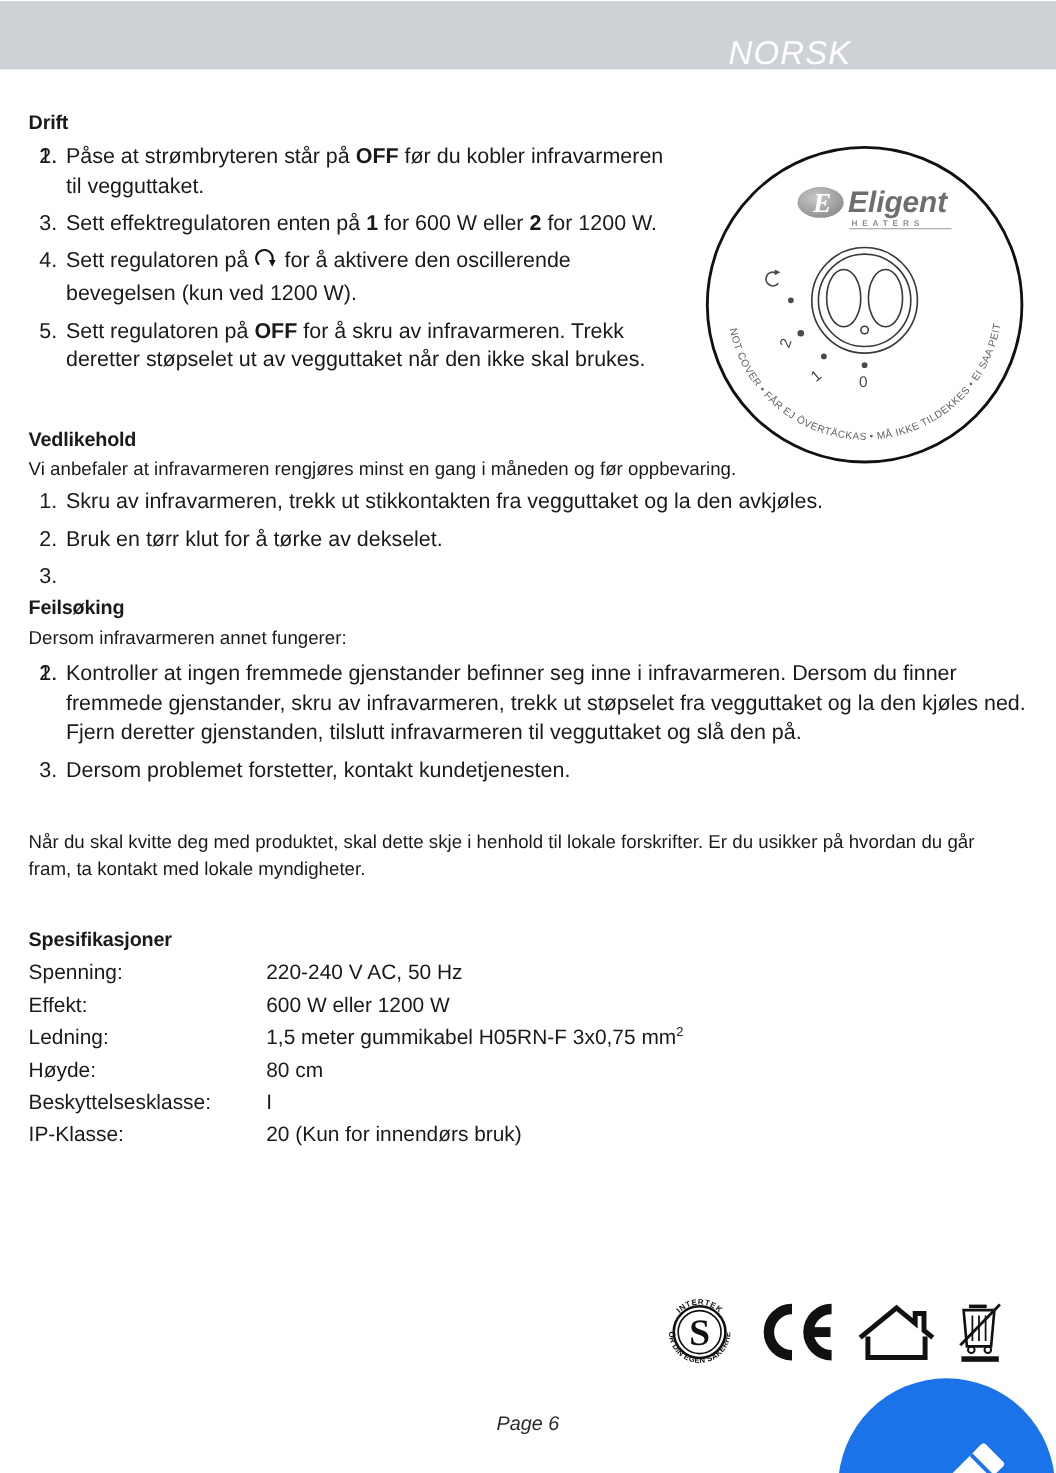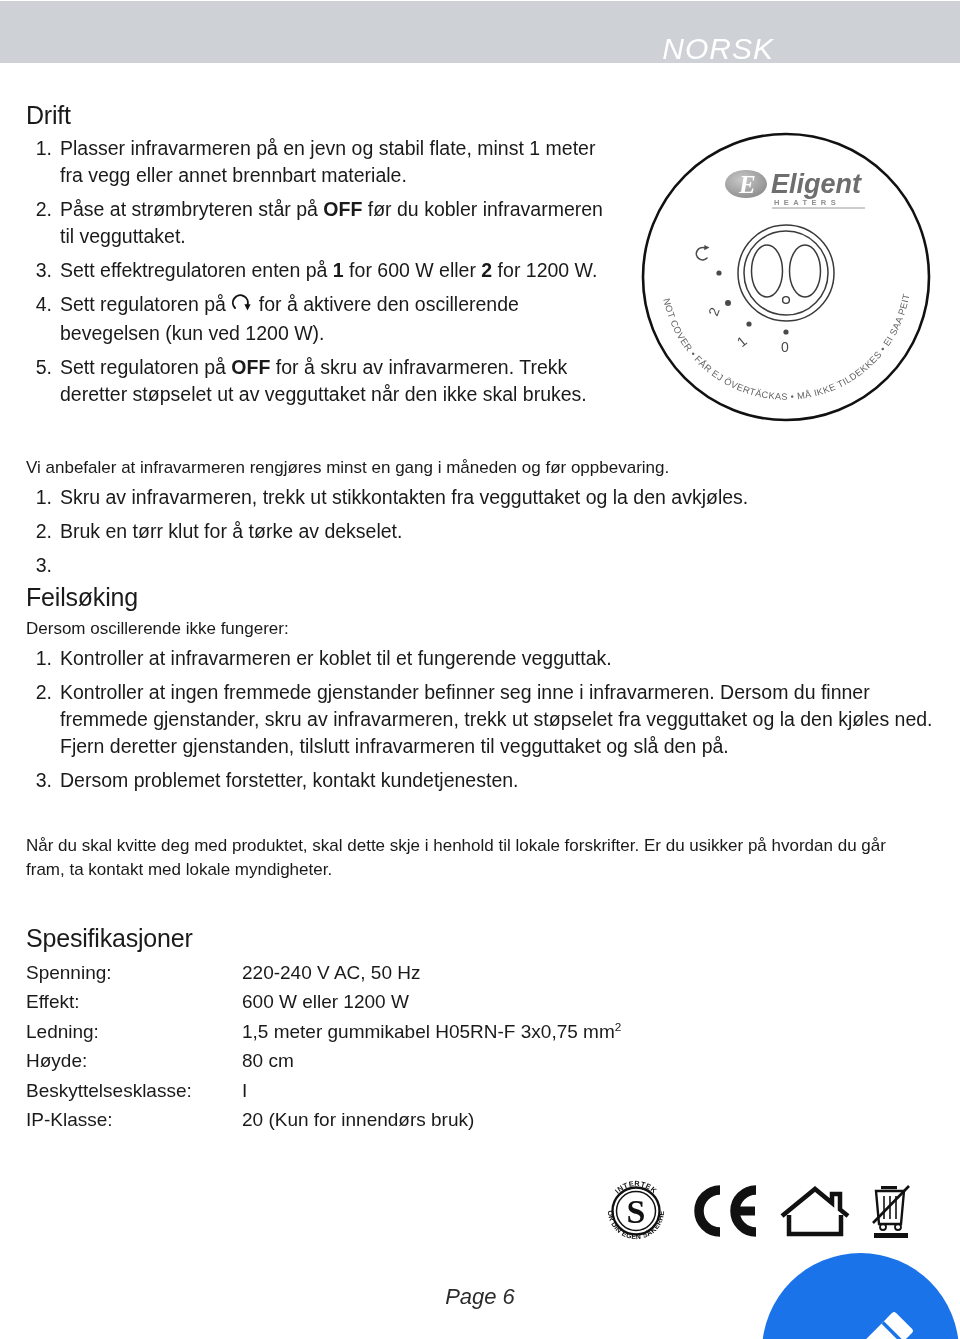--- a/index.html
+++ b/index.html
@@ -47,22 +47,22 @@
   }
 
   .content {
     position: absolute;
     left: 26px;
     top: 100px;
     width: 908px;
   }
 
   h2.section-title {
-    font-size: 25px;
-    font-weight: normal;
+    font-size: 18px;
+    font-weight: bold;
     margin: 0 0 5px 0;
     letter-spacing: -0.2px;
   }
 
   .para {
     font-size: 17px;
     line-height: 1.42;
     margin: 0 0 4px 0;
   }
 
@@ -138,21 +138,21 @@
     gap: 18px;
   }
 
   
   .footer-page {
     position: absolute;
     left: 0;
     top: 1283px;
     width: 960px;
     text-align: center;
-    font-size: 22px;
+    font-size: 18px;
     font-style: italic;
     color: #2b2b2b;
   }
 
   
   .fab {
     position: absolute;
     left: 762px;
     top: 1252px;
     width: 197px;
@@ -180,21 +180,21 @@
   <div class="header-band"></div>
   <div class="header-lang">NORSK</div>
 
   <div class="content">
 
     <div class="drift-wrap">
       <div class="drift-text">
         <h2 class="section-title">Drift</h2>
         <ol class="steps">
           <li>
-            <span class="num">1.</span><span>Plasser infravarmeren på en jevn og stabil flate, minst 1 meter fra vegg eller annet brennbart materiale.</span>
+            <span class="num">1.</span>
           </li>
           <li>
             <span class="num">2.</span><span>Påse at strømbryteren står på </span><b>OFF</b><span> før du kobler infravarmeren til vegguttaket.</span>
           </li>
           <li>
             <span class="num">3.</span><span>Sett effektregulatoren enten på </span><b>1</b><span> for 600 W eller </span><b>2</b><span> for 1200 W.</span>
           </li>
           <li>
             <span class="num">4.</span><span>Sett regulatoren på </span><span class="icon-inline"><svg width="22" height="20" viewBox="0 0 22 20">
                   <path d="M4 14 A7.5 7.5 0 1 1 16.5 11" fill="none" stroke="#111" stroke-width="1.9" stroke-linecap="round"></path>
@@ -256,33 +256,34 @@
           </g>
 
           <text font-family="'Liberation Sans', sans-serif" font-size="9.3" fill="#636363" letter-spacing="0.4">
             <textPath href="#warnArc" startOffset="50%" text-anchor="middle">DO NOT COVER • FÅR EJ ÖVERTÄCKAS • MÅ IKKE TILDEKKES • EI SAA PEITTÄ</textPath>
           </text>
         </svg>
       </div>
     </div>
 
     <div style="margin-top:48px;">
+      <h2 class="section-title">Vedlikehold</h2>
       <p class="para">Vi anbefaler at infravarmeren rengjøres minst en gang i måneden og før oppbevaring.</p>
       <ol class="steps">
         <li><span class="num">1.</span><span>Skru av infravarmeren, trekk ut stikkontakten fra vegguttaket og la den avkjøles.</span></li>
         <li><span class="num">2.</span><span>Bruk en tørr klut for å tørke av dekselet.</span></li>
         <li><span class="num">3.</span></li>
       </ol>
     </div>
 
     <div style="margin-top:38px;">
       <h2 class="section-title">Feilsøking</h2>
-      <p class="para">Dersom oscillerende ikke fungerer:</p>
+      <p class="para">Dersom infravarmeren annet fungerer:</p>
       <ol class="steps">
-        <li><span class="num">1.</span><span>Kontroller at infravarmeren er koblet til et fungerende vegguttak.</span></li>
+        <li><span class="num">1.</span></li>
         <li><span class="num">2.</span><span>Kontroller at ingen fremmede gjenstander befinner seg inne i infravarmeren. Dersom du finner fremmede gjenstander, skru av infravarmeren, trekk ut støpselet fra vegguttaket og la den kjøles ned. Fjern deretter gjenstanden, tilslutt infravarmeren til vegguttaket og slå den på.</span></li>
         <li><span class="num">3.</span><span>Dersom problemet forstetter, kontakt kundetjenesten.</span></li>
       </ol>
     </div>
 
     <div style="margin-top:40px;">
       <p class="para" style="width:890px;">Når du skal kvitte deg med produktet, skal dette skje i henhold til lokale forskrifter.  Er du usikker på hvordan du går fram, ta kontakt med lokale myndigheter.</p>
     </div>
 
     <div style="margin-top:42px;">

